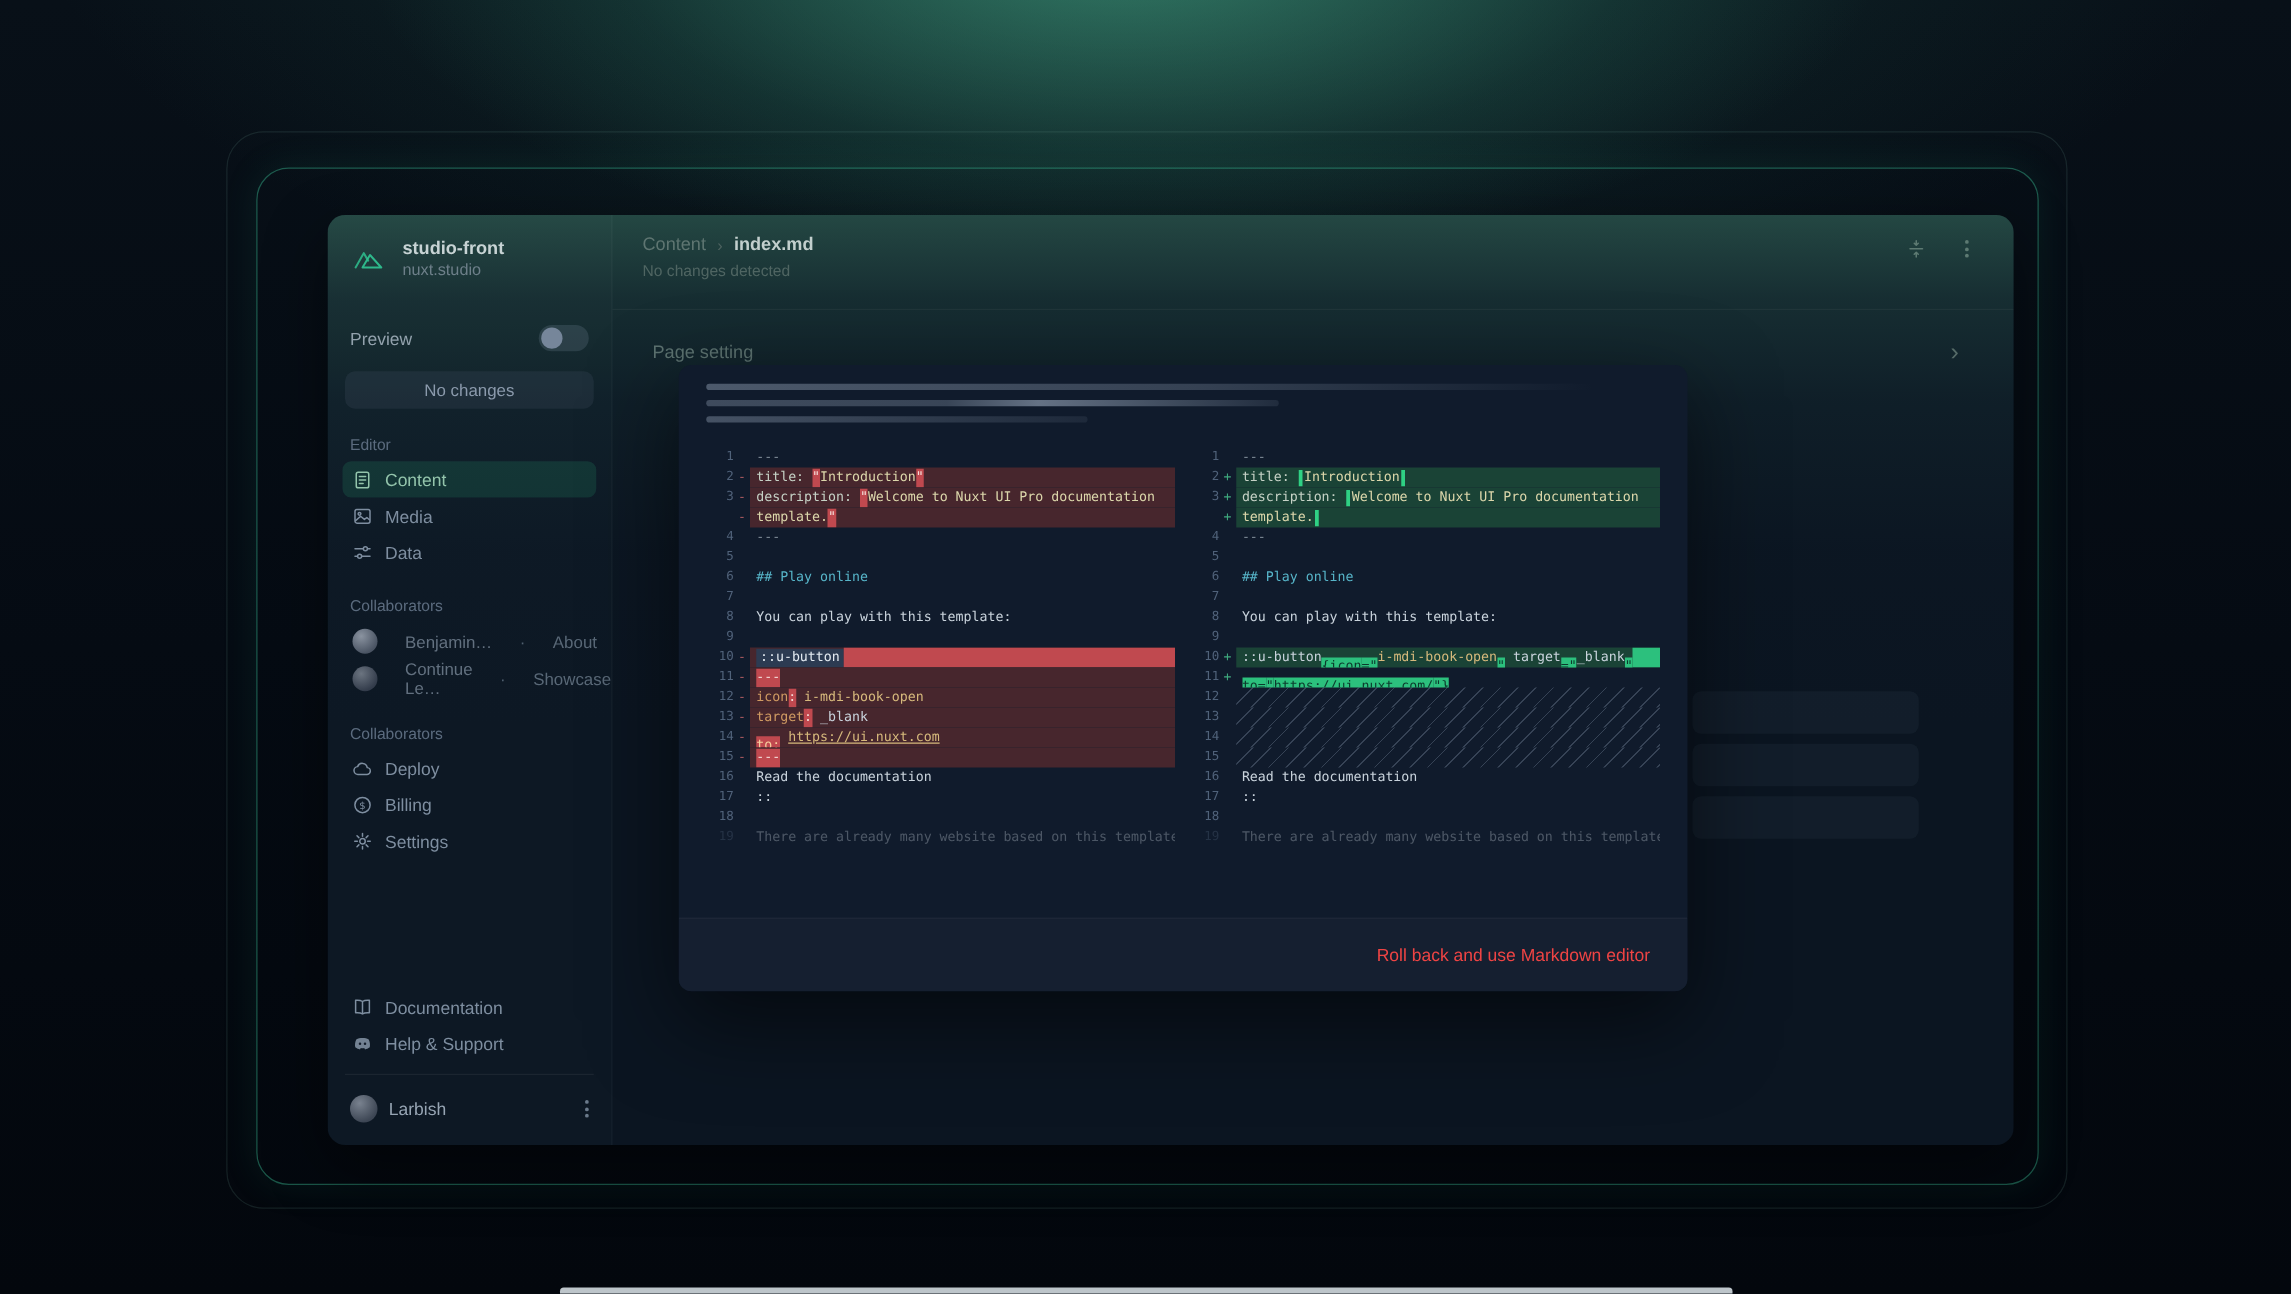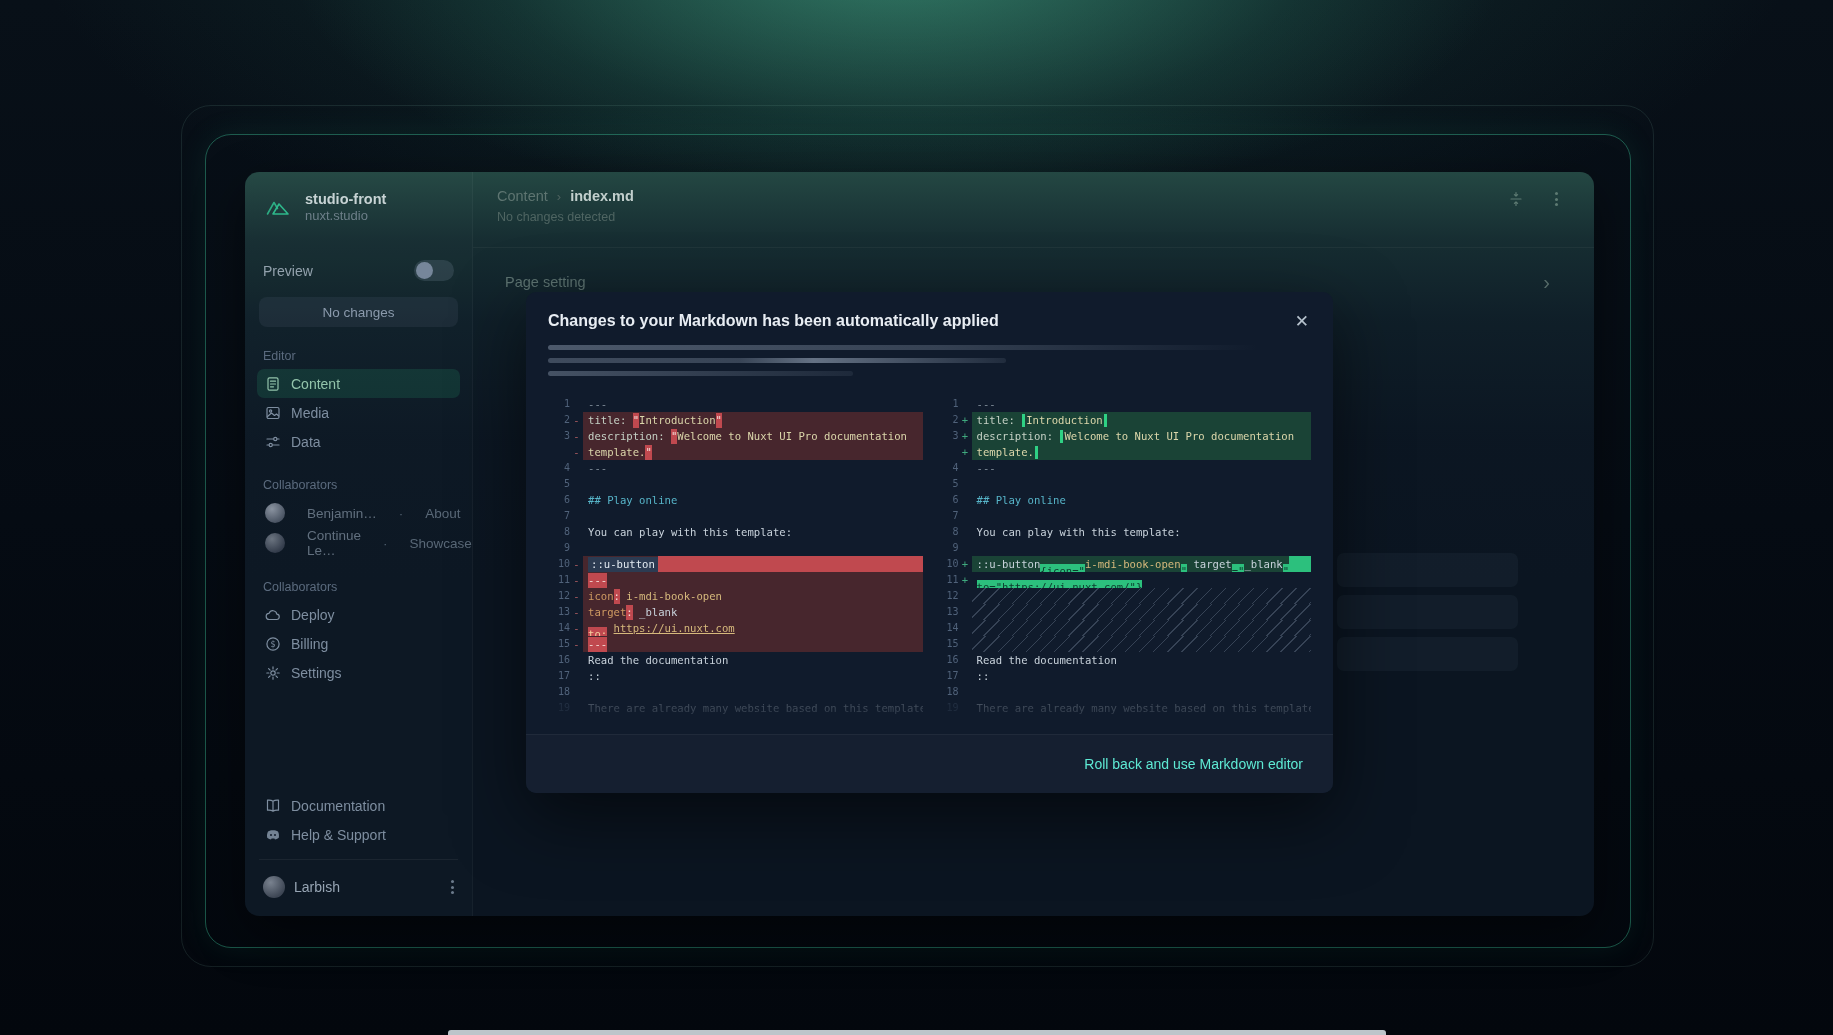--- a/index.html
+++ b/index.html
@@ -10,21 +10,21 @@
       radial-gradient(46% 34% at 49% -4%, rgba(82,200,158,0.50), rgba(44,120,100,0.22) 48%, rgba(20,60,55,0) 72%),
       radial-gradient(70% 55% at 50% -10%, rgba(34,90,80,0.45), transparent 70%),
       linear-gradient(180deg,#081018 0%,#050b13 50%,#03070d 100%);
   }
   .frame-outer{position:absolute;left:181px;top:105px;width:1471px;height:860px;border:1px solid rgba(110,160,150,0.16);border-radius:30px;}
   .frame-inner{position:absolute;left:205px;top:134px;width:1424px;height:812px;border:1px solid rgba(62,205,160,0.40);border-radius:26px;box-shadow:0 0 30px rgba(40,180,130,0.10);}
   .bottom-bar{position:absolute;bottom:0;left:50%;transform:translateX(-50%);width:938px;height:5px;background:rgba(222,230,236,0.85);border-radius:3px 3px 0 0;}
 
   
   .app{
-    position:absolute;left:245px;top:172px;width:1349px;height:744px;border-radius:14px;overflow:hidden;display:flex;
+    position:absolute;left:262px;top:172px;width:1349px;height:744px;border-radius:14px;overflow:hidden;display:flex;
     background:
       linear-gradient(180deg, rgba(44,88,78,0.75) 0%, rgba(32,66,64,0.55) 9%, rgba(22,46,52,0.38) 20%, rgba(14,28,40,0.18) 36%, rgba(12,22,34,0) 55%),
       #0b1521;
     box-shadow:0 18px 50px rgba(0,0,0,0.45);
   }
 
   
   .sidebar{width:228px;flex:none;height:100%;box-sizing:border-box;padding:16px 12px 12px;display:flex;flex-direction:column;background:rgba(148,163,184,0.025);border-right:1px solid rgba(255,255,255,0.04);}
   .side-head{display:flex;align-items:center;gap:10px;margin:2px 4px 0;}
   .logo-box{width:34px;height:34px;flex:none;display:flex;align-items:center;justify-content:center;}
@@ -106,21 +106,21 @@
   .seg.hl.keyc{color:#f7cf9e;margin-top:12px;}
   .seg.hlg{background:#2cc07d;color:#0c3a2d;margin-top:14px;}
   .seg.urlg{text-decoration:underline;}
   .seg.mark{display:inline-block;width:3px;height:13px;background:#2fd184;margin:0 1px;align-self:center;}
   .seg.fillred{flex:1;background:#c0494f;align-self:stretch;}
   .seg.fillgrn{flex:1;background:#2cc07d;align-self:stretch;}
   .seg.darkchip{background:#2c3b52;color:#e4ebf2;padding:0 3px;}
   .diff-fade{position:absolute;left:0;right:0;bottom:0;height:34px;background:linear-gradient(180deg,rgba(16,27,44,0),#101b2c 90%);pointer-events:none;}
 
   .m-foot{height:58px;flex:none;background:#151f30;border-top:1px solid rgba(255,255,255,0.05);display:flex;align-items:center;justify-content:flex-end;gap:14px;padding:0 18px;}
-  .btn-ghost{background:none;border:none;font-family:inherit;font-size:14px;color:#5eead4;padding:8px 12px;cursor:pointer;}
+  .btn-ghost{background:none;border:none;font-family:inherit;font-size:14px;color:#ef4444;padding:8px 12px;cursor:pointer;}
   .btn-primary{background:#00dc82;border:none;border-radius:7px;font-family:inherit;font-size:14px;font-weight:600;color:#003c20;padding:10px 14px;cursor:pointer;}
 
   svg{display:block;}
 </style>
 </head>
 <body>
 
 <div class="frame-outer"></div>
 <div class="frame-inner"></div>
 
@@ -289,24 +289,20 @@
       </div>
       <div class="ghost-rows">
         <div></div>
         <div></div>
         <div></div>
       </div>
     </div>
   </div>
 
   <div class="modal">
-    <div class="m-head">
-      <div class="m-title">Changes to your Markdown has been automatically applied</div>
-      <div class="m-close">✕</div>
-    </div>
     <div class="m-bars">
       <div class="bar1"></div>
       <div class="bar2"></div>
       <div class="bar3"></div>
     </div>
     <div class="m-diff">
       <div class="dpanel" id="diff-left">
           <div class="drow ctx">
             <span class="ln">1</span>
             <span class="mk"></span>

